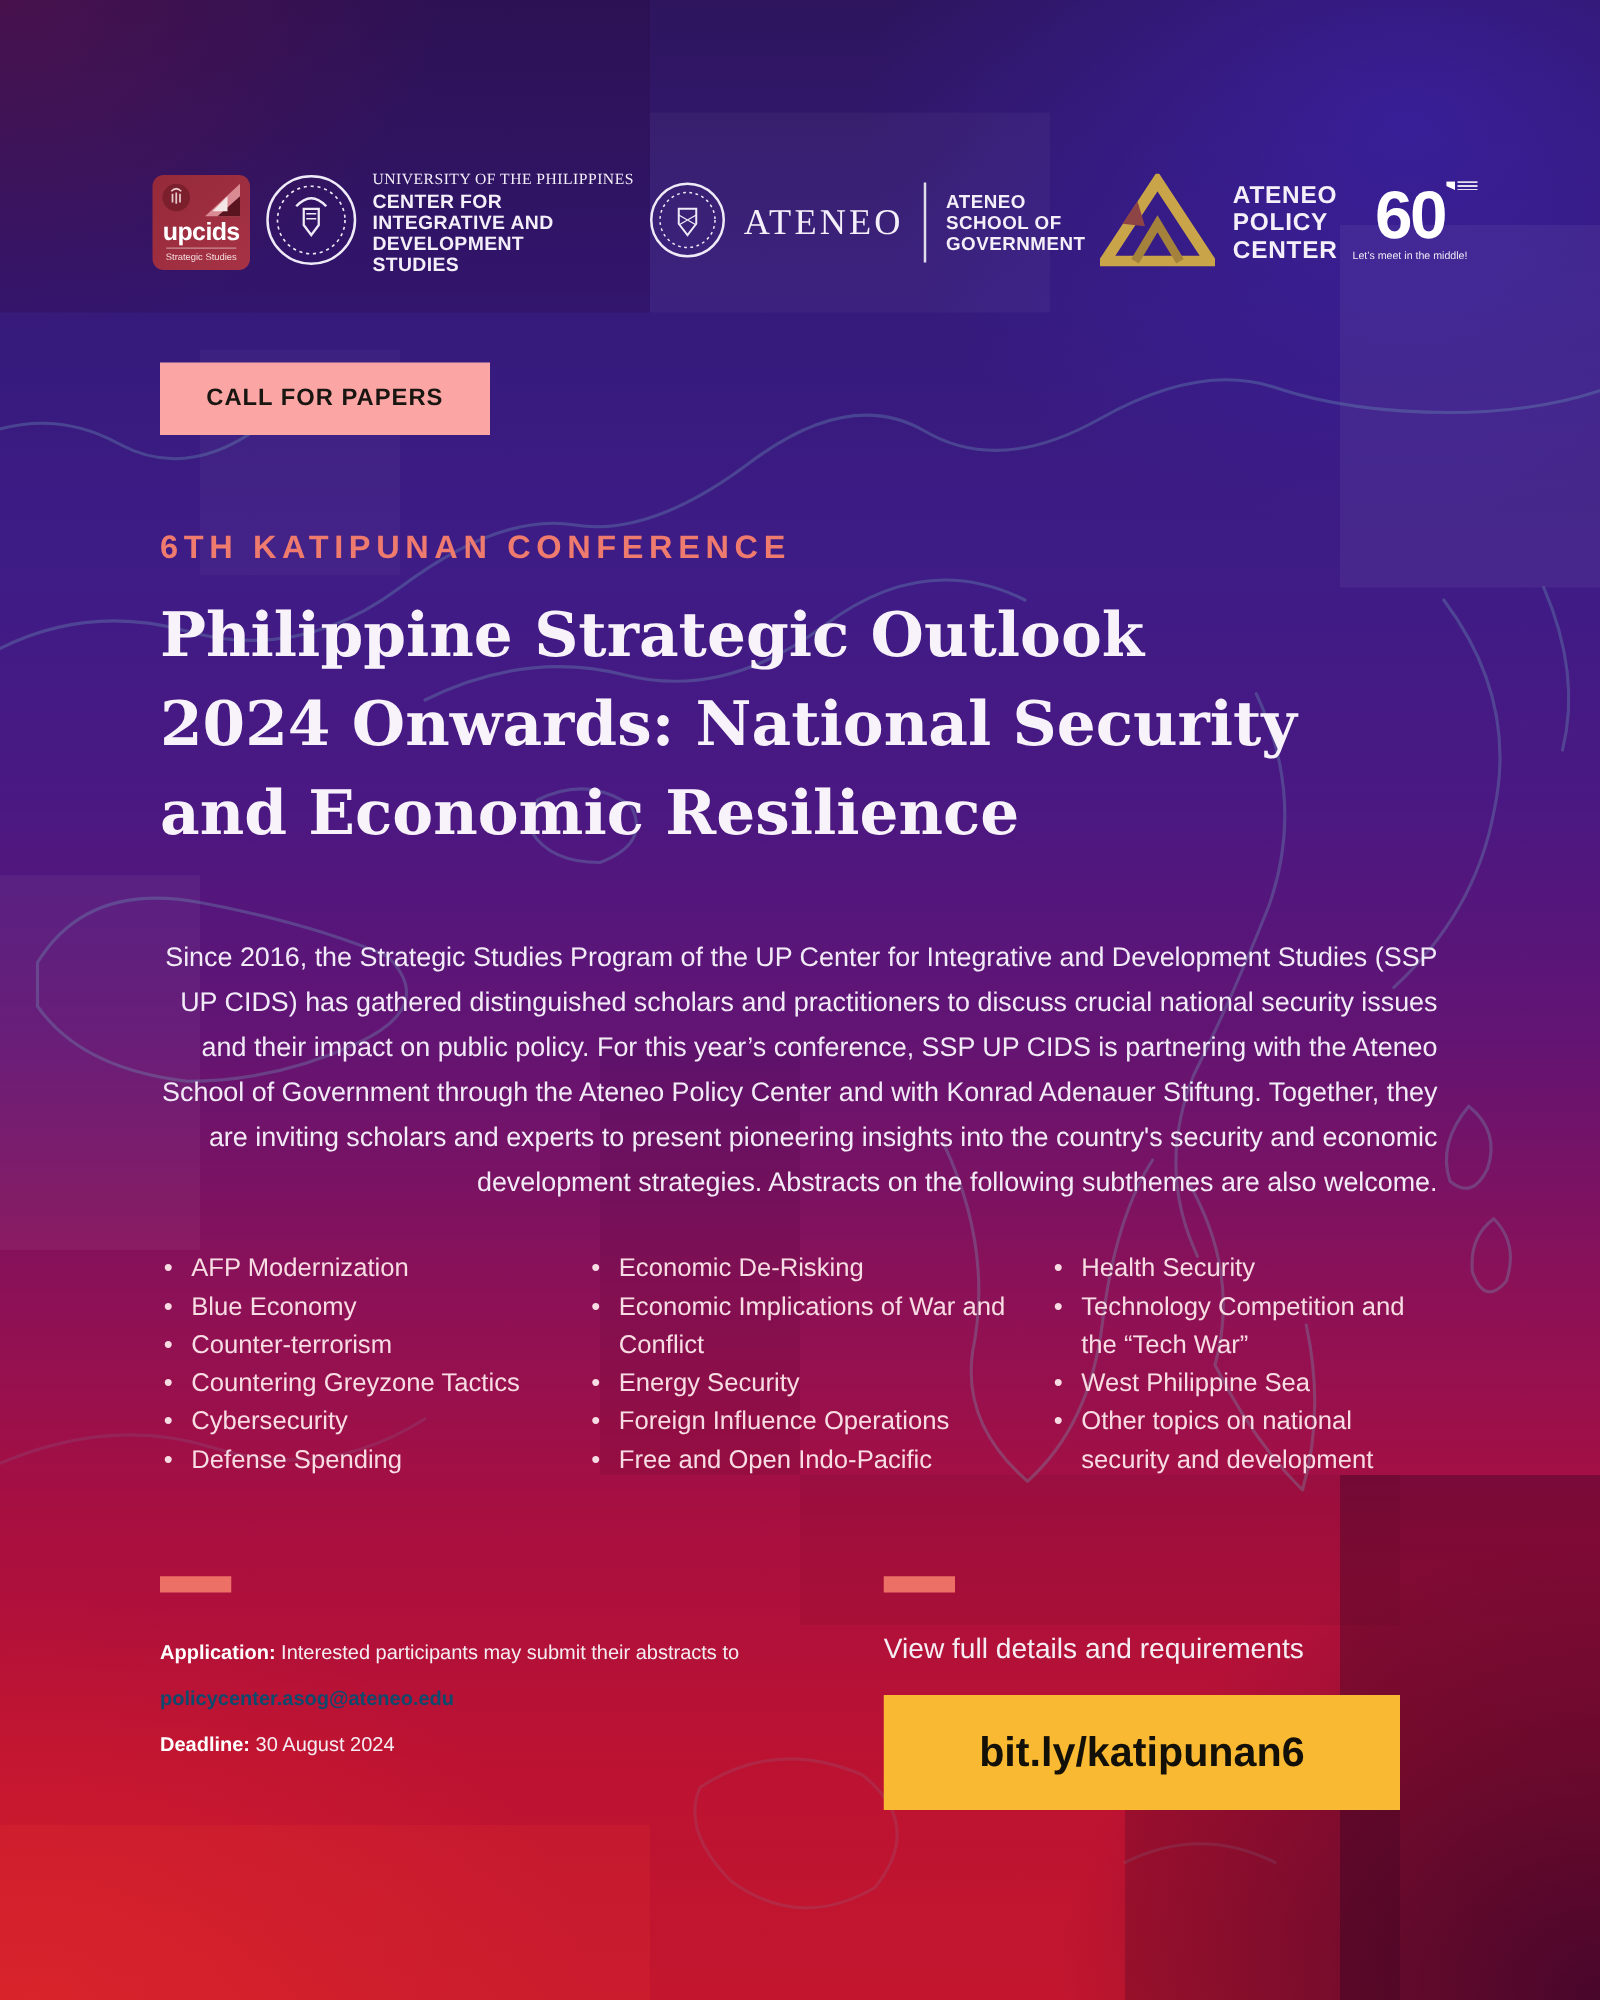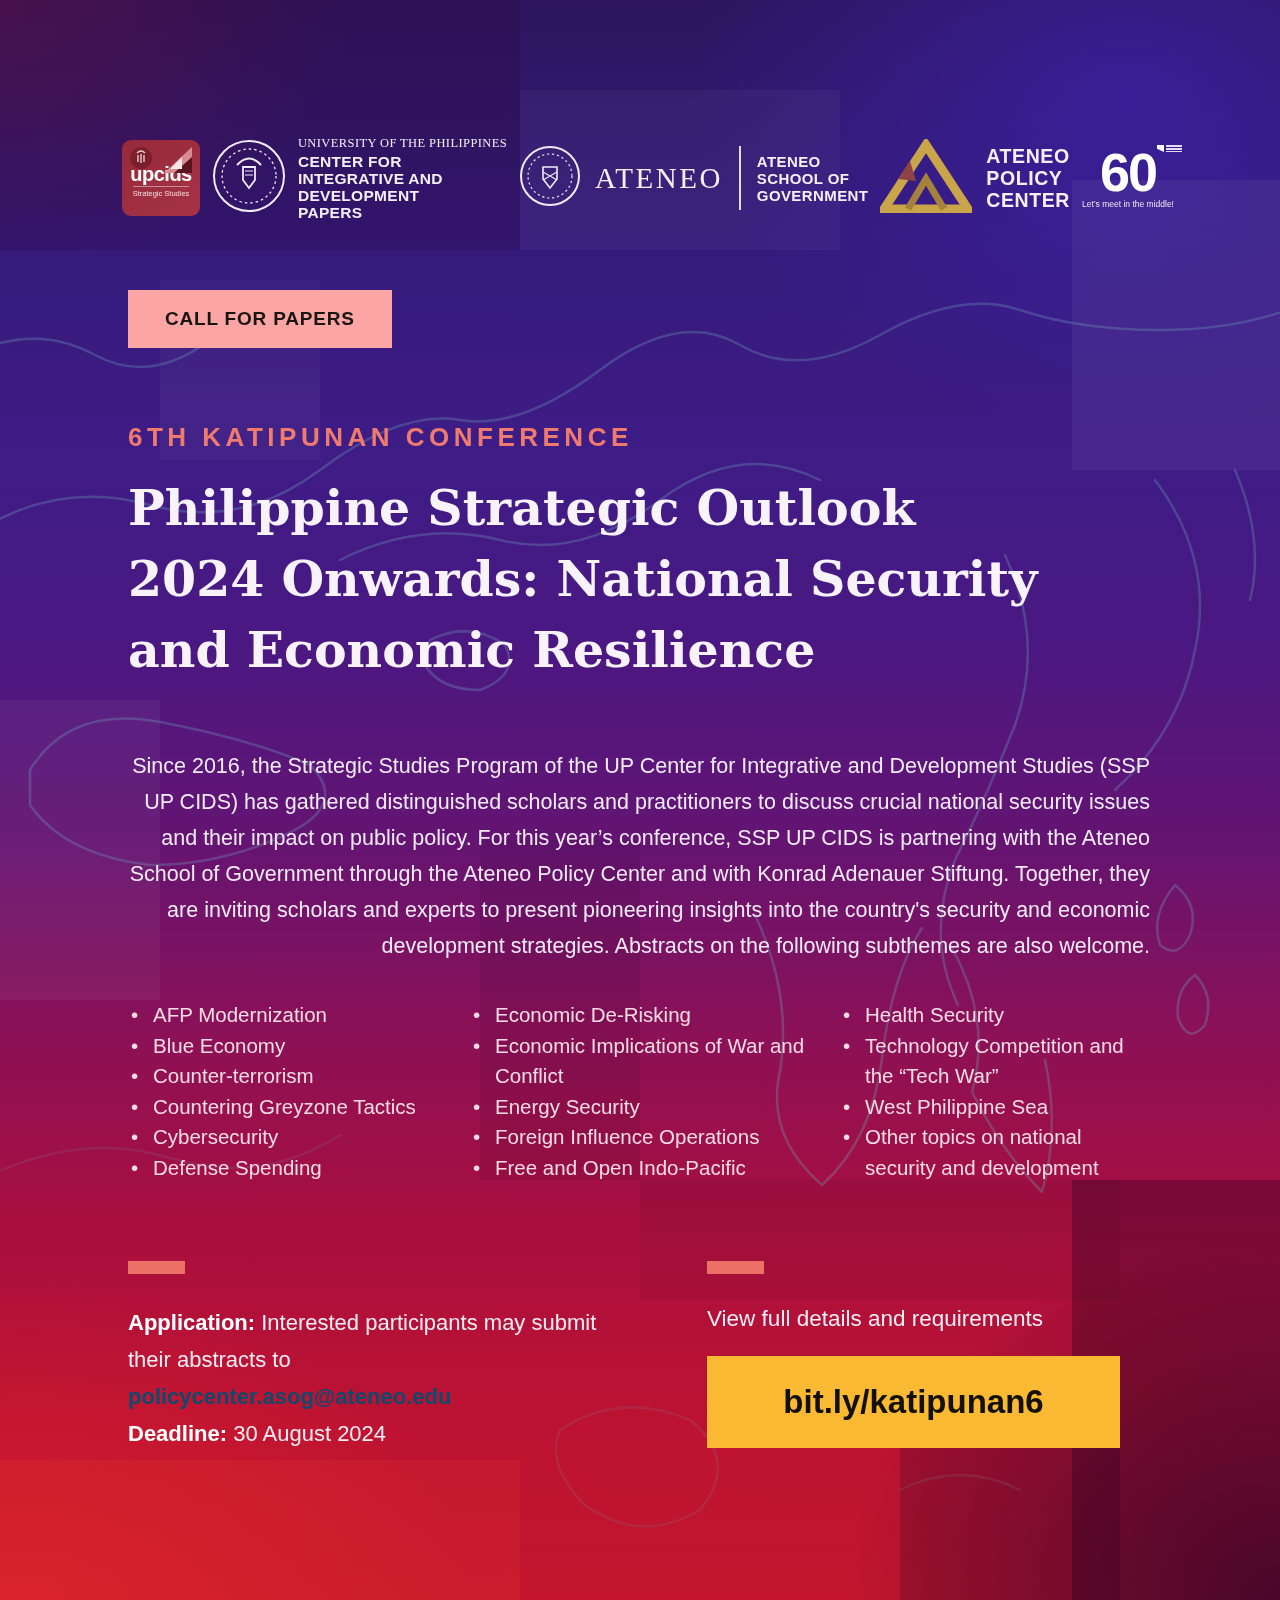--- a/index.html
+++ b/index.html
@@ -15,21 +15,21 @@
   }
   .mosaic{position:absolute;inset:0;pointer-events:none;}
   .mosaic div{position:absolute;}
   .map{position:absolute;inset:0;pointer-events:none;}
   .content{position:relative;z-index:2;padding:0 112px 0 128px;}
 
   
   .logos-row{display:flex;align-items:center;justify-content:space-between;margin:0 -6px;padding-top:136px;height:84px;}
   .logo{display:flex;align-items:center;color:#F4EFF9;}
   .upcids-box{width:78px;height:76px;border-radius:9px;background:linear-gradient(140deg,#95293A,#A63345);
-    display:flex;flex-direction:column;align-items:center;justify-content:flex-end;position:relative;padding-bottom:18px;box-sizing:border-box;}
+    display:flex;flex-direction:column;align-items:center;justify-content:flex-end;position:relative;padding-bottom:6px;box-sizing:border-box;}
   .upcids-word{font-weight:bold;font-size:20px;color:#fff;letter-spacing:-0.5px;line-height:20px;}
   .upcids-sub{font-size:7.5px;color:#F3DDDD;border-top:1px solid rgba(255,255,255,.45);padding-top:2px;margin-top:2px;}
   .upcids-seal{position:absolute;top:6px;left:7px;}
   .upcids-arrow{position:absolute;top:5px;right:6px;}
   .seal-text{margin-left:12px;}
   .seal-org{font-family:"Liberation Serif", serif;font-size:12.5px;letter-spacing:0.4px;margin-bottom:2px;}
   .seal-lines div{font-weight:bold;font-size:15.5px;line-height:17px;letter-spacing:0.3px;}
   .ateneo-word{font-family:"Liberation Serif", serif;font-size:29px;letter-spacing:2.5px;margin:0 16px 0 14px;}
   .asog-divider{width:2px;height:64px;background:rgba(255,255,255,.85);margin-right:16px;}
   .asog-lines div{font-weight:bold;font-size:15px;line-height:17px;letter-spacing:0.4px;}
@@ -57,21 +57,21 @@
   .sub-col3{width:300px;}
   .sub-list{list-style:none;margin:0;padding:0;color:#F8DCE3;font-size:20.5px;line-height:30.5px;}
   .sub-list li{position:relative;padding-left:25px;}
   .sub-list li::before{content:"•";position:absolute;left:3px;top:0;}
 
   
   .bottom{display:flex;margin-top:78px;}
   .bottom-left{width:520px;}
   .bottom-right{margin-left:59px;width:420px;}
   .accent-bar{width:57px;height:13px;background:#EC7066;margin-bottom:30px;}
-  .app-text{color:#F5EDF3;font-size:22px;line-height:37px;max-width:505px;}
+  .app-text{color:#F5EDF3;font-size:16px;line-height:37px;max-width:505px;}
   .app-text b{color:#FFFFFF;}
   .app-email{font-weight:bold;color:#0c4a6e;display:block;}
   .details-heading{color:#F5EDF3;font-size:22.5px;line-height:30px;margin-bottom:22px;}
   .cta-button{margin-top:12px;width:413px;height:92px;background:#F9B933;display:flex;align-items:center;justify-content:center;
     color:#131007;font-weight:bold;font-size:33px;cursor:pointer;}
 </style>
 </head>
 <body>
 
 <div class="mosaic">
@@ -143,21 +143,21 @@
           <path d="M31,28 h12 v13 l-6,8 -6,-8 z" stroke-width="1.8"></path>
           <path d="M33,32 h8 M33,36 h8" stroke-width="1.2"></path>
         </svg>
       </span>
       <div class="seal-text">
         <div class="seal-org">UNIVERSITY OF THE PHILIPPINES</div>
         <div class="seal-lines">
           <div>CENTER FOR</div>
           <div>INTEGRATIVE AND</div>
           <div>DEVELOPMENT</div>
-          <div>PAPERS</div>
+          <div>STUDIES</div>
         </div>
       </div>
     </div>
 
     <div class="logo">
       <span>
         <svg width="62" height="62" viewBox="0 0 62 62" fill="none" stroke="#EFEAF7">
           <circle cx="31" cy="31" r="29" stroke-width="2"></circle>
           <circle cx="31" cy="31" r="22" stroke-width="1.2" stroke-dasharray="2.2 2.8"></circle>
           <path d="M24,22 h14 v12 l-7,9 -7,-9 z" stroke-width="1.6"></path>

